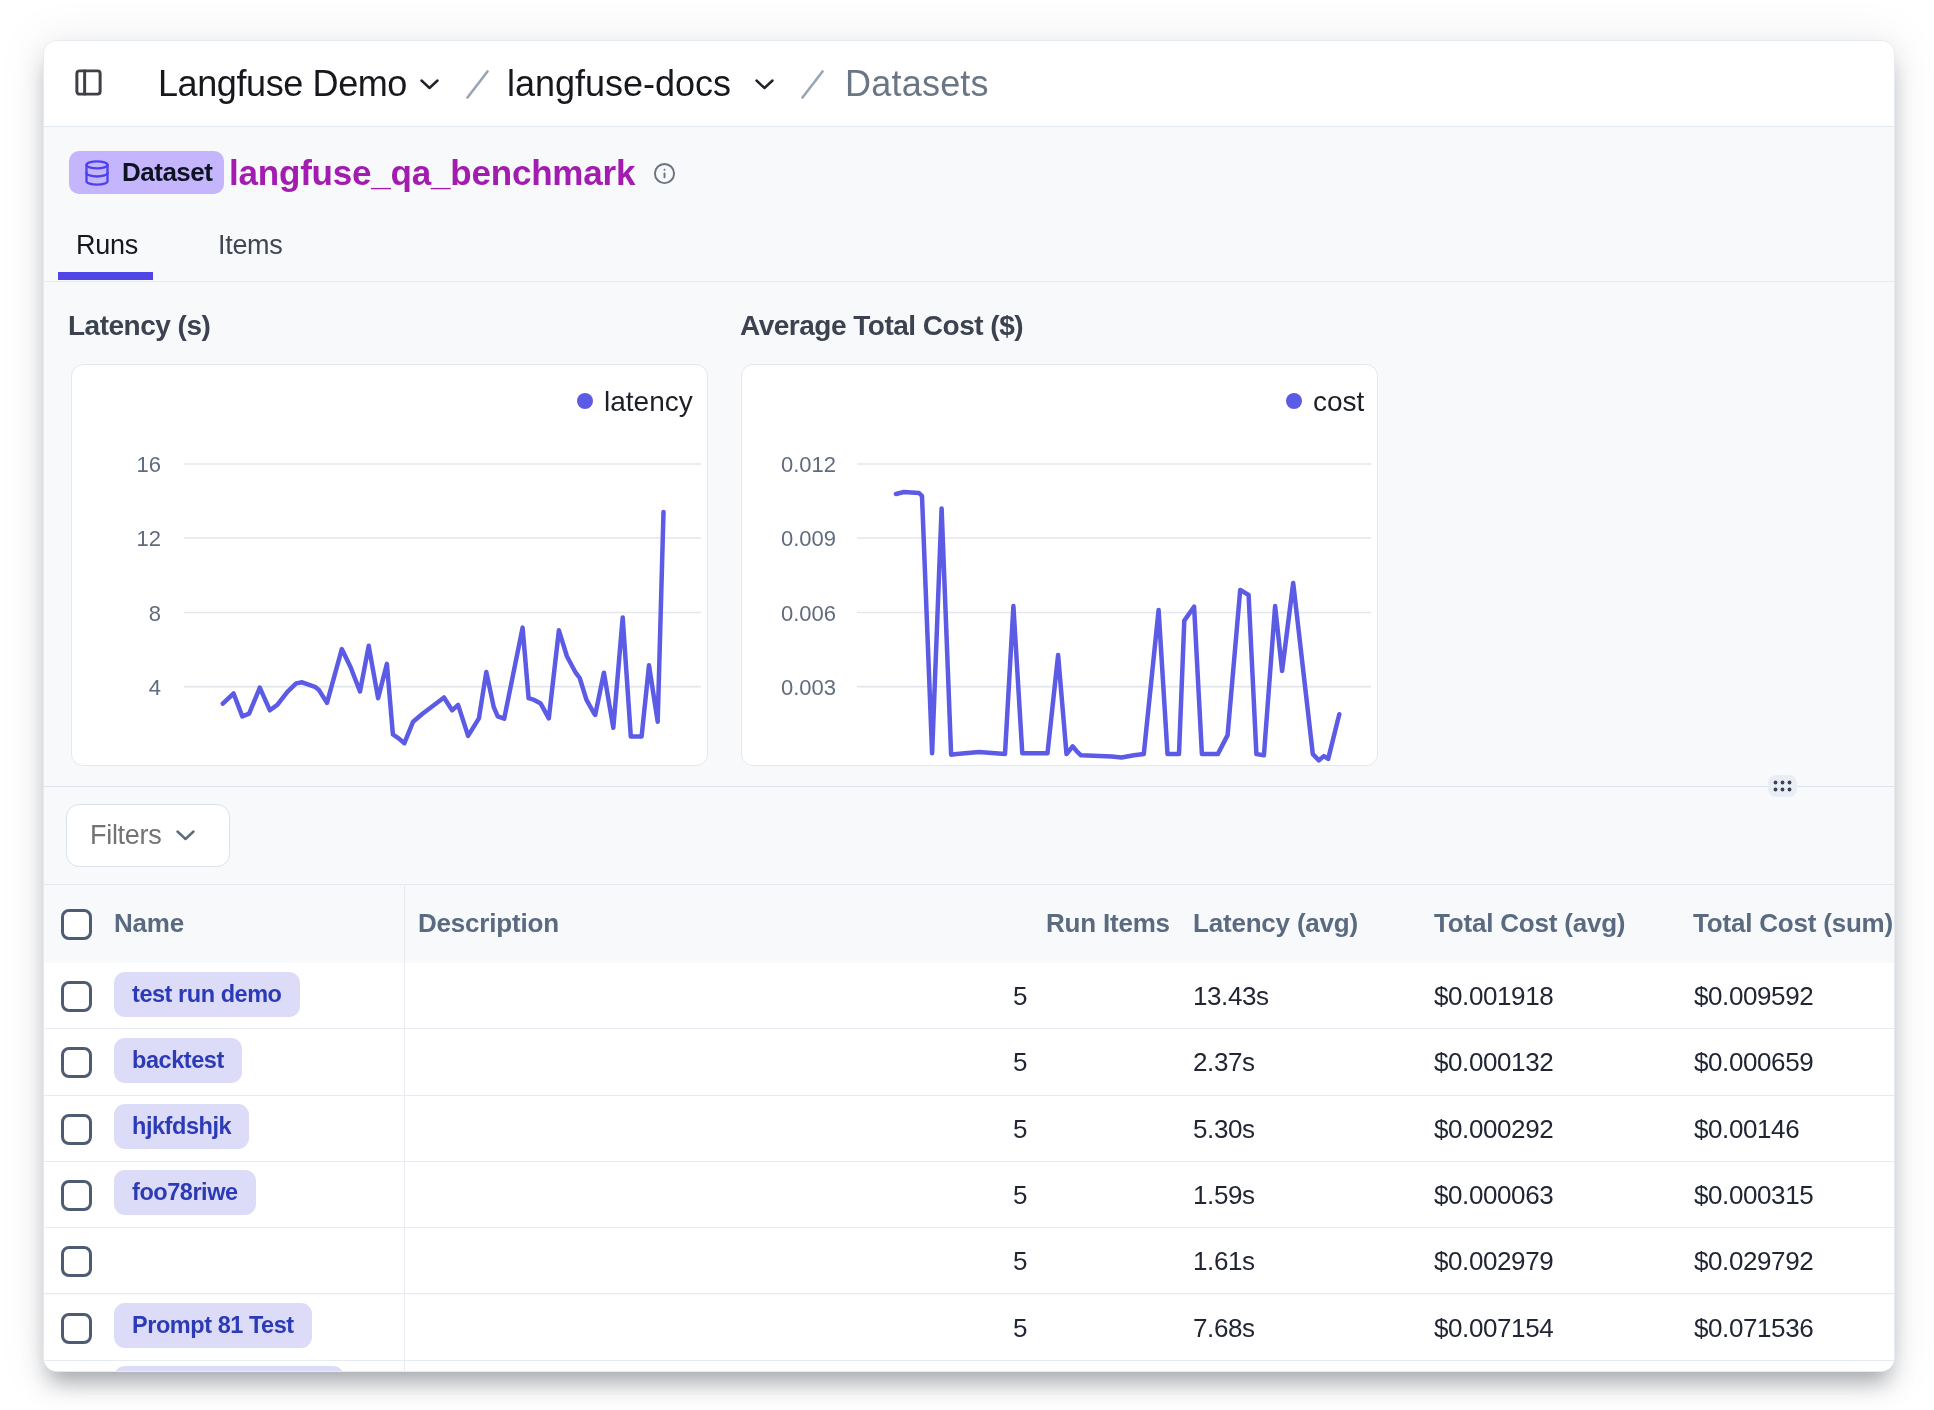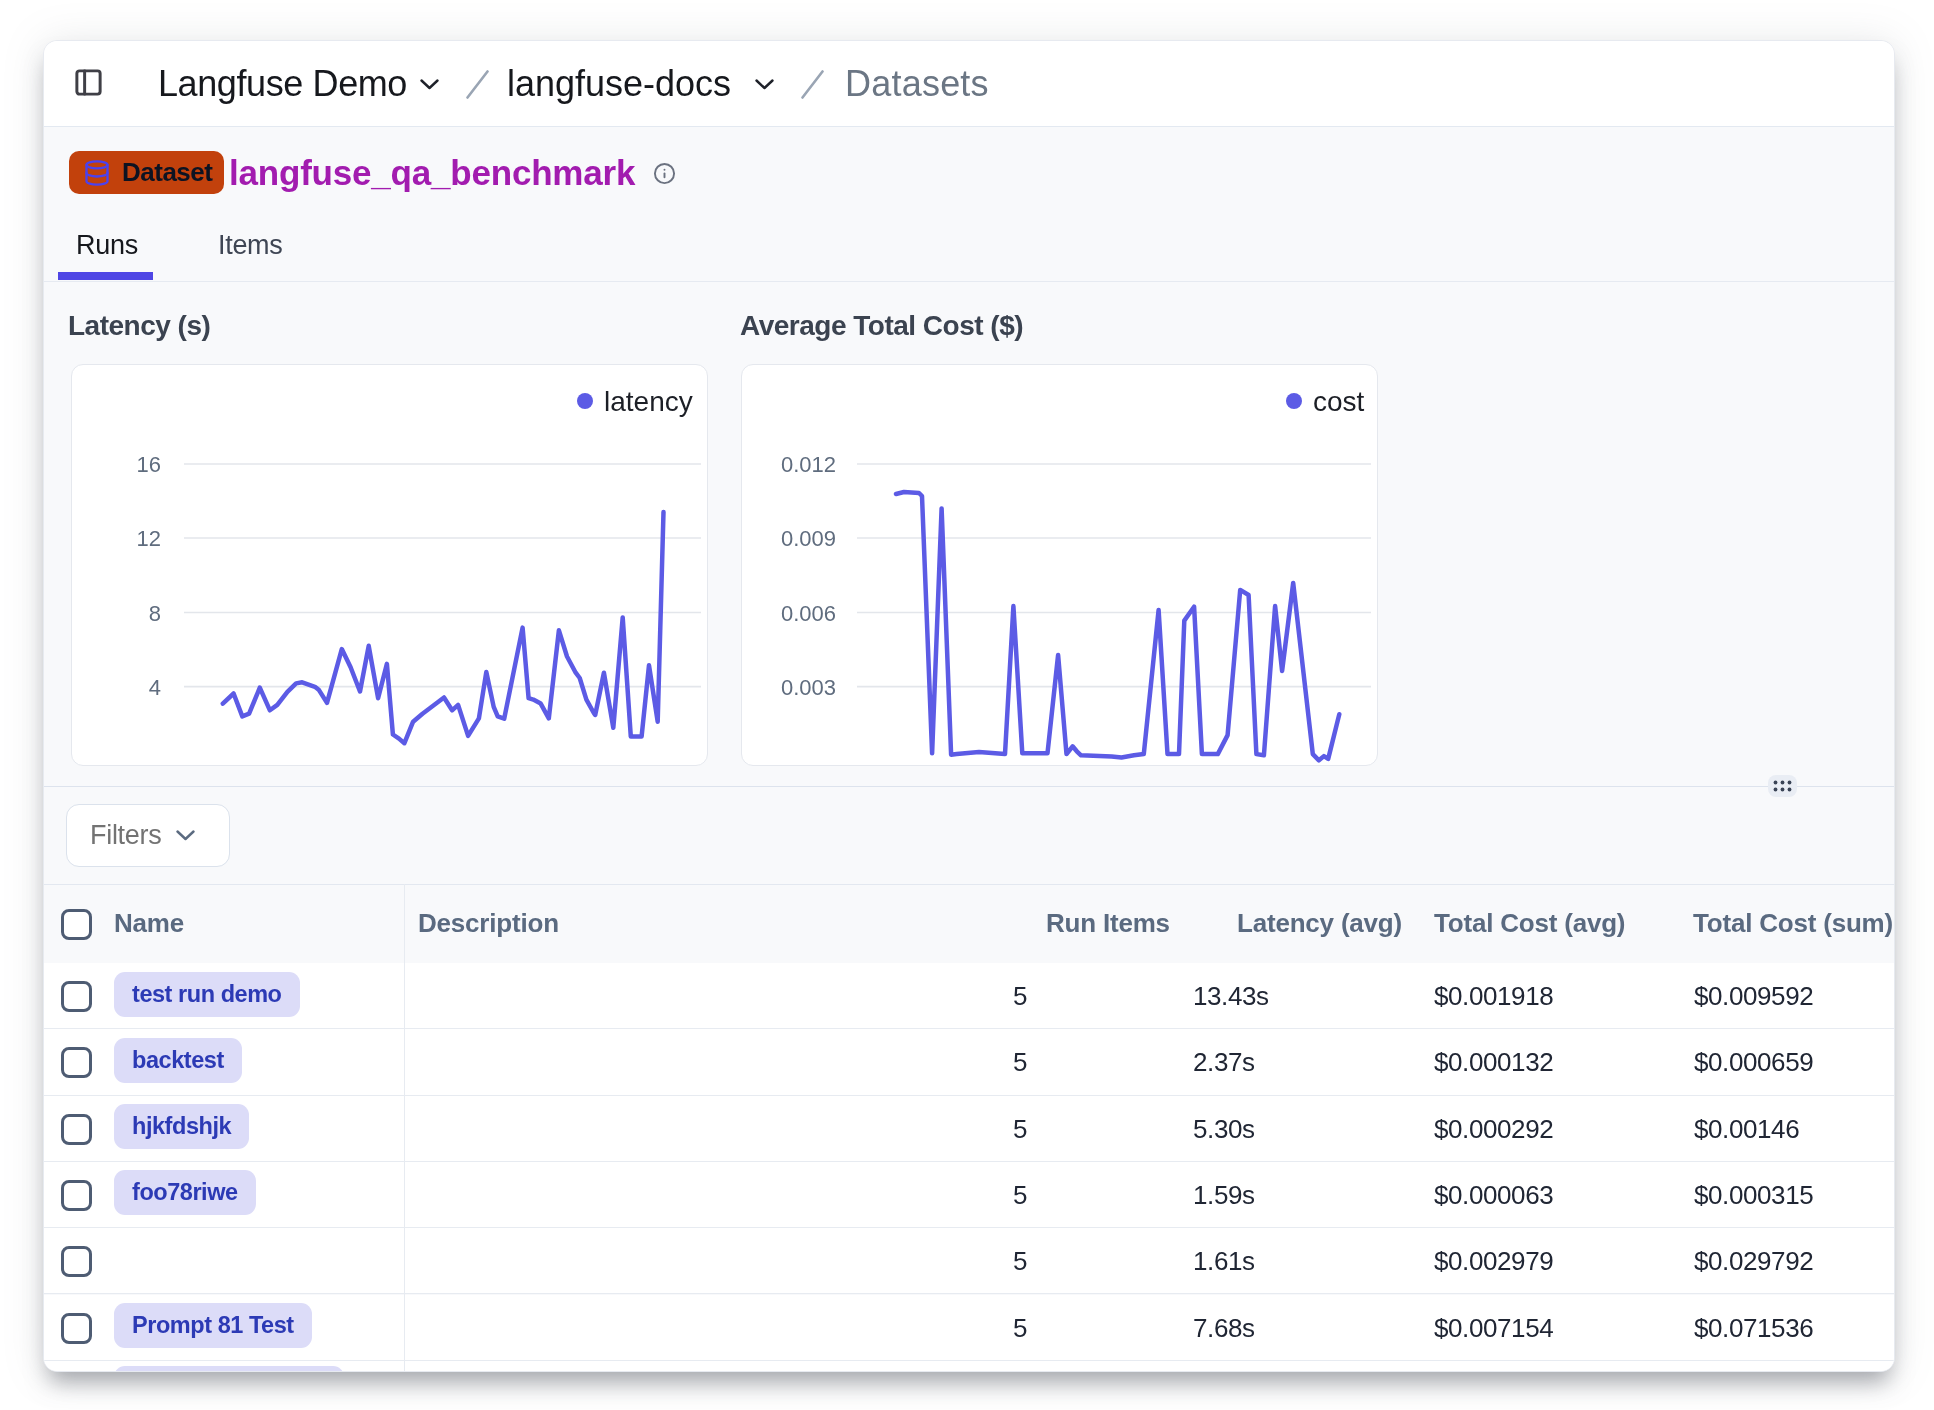--- a/index.html
+++ b/index.html
@@ -6,21 +6,21 @@
 html,body { width:1934px; height:1410px; background:#ffffff; font-family:"Liberation Sans", sans-serif; overflow:hidden; }
 .card {
   position:absolute; left:43px; top:40px; width:1852px; height:1332px;
   background:#f8f9fb; border:1px solid #e7eaf0; border-radius:14px; overflow:hidden;
   box-shadow: 0 16px 22px -6px rgba(90,94,104,0.50), 0 2px 40px rgba(120,125,135,0.18);
 }
 .topbar { position:absolute; left:0; top:0; width:100%; height:86px; background:#ffffff; border-bottom:1px solid #e3e9f1; }
 .crumbs { position:absolute; left:114px; top:0; height:86px; display:flex; align-items:center; font-size:36px; letter-spacing:-0.4px; color:#16181d; }
 .crumbs .dim { color:#6b7684; }
 .paneicon { position:absolute; left:29px; top:26px; }
-.chip { position:absolute; left:25px; top:110px; height:43px; background:#c2410c; border-radius:10px; display:flex; align-items:center; padding:0 12px 0 14px; }
+.chip { position:absolute; left:25px; top:110px; height:43px; background:#c4b5fd; border-radius:10px; display:flex; align-items:center; padding:0 12px 0 14px; }
 .chip span { font-size:26px; letter-spacing:-0.5px; font-weight:bold; color:#0d1322; margin-left:11px; }
 .bigtitle { position:absolute; left:185px; top:110px; height:43px; line-height:43px; font-size:35px; letter-spacing:-0.2px; font-weight:bold; color:#a21caf; }
 .infoicon { position:absolute; left:609px; top:121px; }
 .tab { position:absolute; top:185px; height:38px; line-height:38px; font-size:27px; letter-spacing:-0.3px; }
 .tabline { position:absolute; left:14px; top:231px; width:95px; height:8px; background:#4f46e5; }
 .tabborder { position:absolute; left:0; top:240px; width:100%; height:1px; background:#e6eaf1; }
 .charttitle { position:absolute; top:268px; height:34px; line-height:34px; font-size:28px; letter-spacing:-0.5px; font-weight:bold; color:#3b4350; }
 .panel { position:absolute; top:323px; width:637px; height:402px; background:#ffffff; border:1px solid #e5e8ee; border-radius:12px; }
 .sectline { position:absolute; left:0; top:745px; width:100%; height:1px; background:#dde3ed; }
 .handle { position:absolute; left:1724px; top:734px; width:29px; height:22px; background:#e9edf4; border-radius:8px; }
@@ -143,21 +143,21 @@
         <path d="M1.5 1.5 L9.5 9 L17.5 1.5"></path>
       </svg>
   </div>
 
   <div class="tabletop"></div>
   <div class="hrow">
     <div class="cbx" style="top:25px;"></div>
     <div class="hcell" style="left:70px;">Name</div>
     <div class="hcell" style="left:374px;">Description</div>
     <div class="hcell" style="left:1002px;">Run Items</div>
-    <div class="hcell" style="left:1193px;">Latency (avg)</div>
+    <div class="hcell" style="left:1149px;">Latency (avg)</div>
     <div class="hcell" style="left:1390px;">Total Cost (avg)</div>
     <div class="hcell" style="left:1649px;">Total Cost (sum)</div>
   </div>
 
   <div class="row" style="top:922px;">
     <div class="cbx" style="top:18px;"></div>
     <div class="badge" style="top:8.5px;">test run demo</div>
     <div class="val" style="left:969px;">5</div>
     <div class="val" style="left:1149px;">13.43s</div>
     <div class="val" style="left:1390px;">$0.001918</div>

